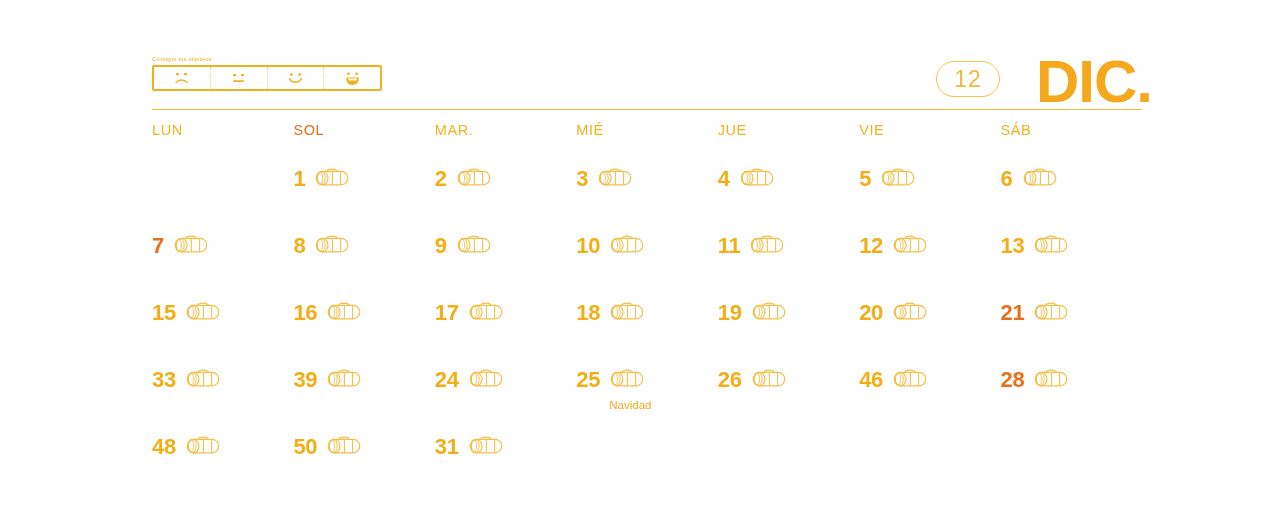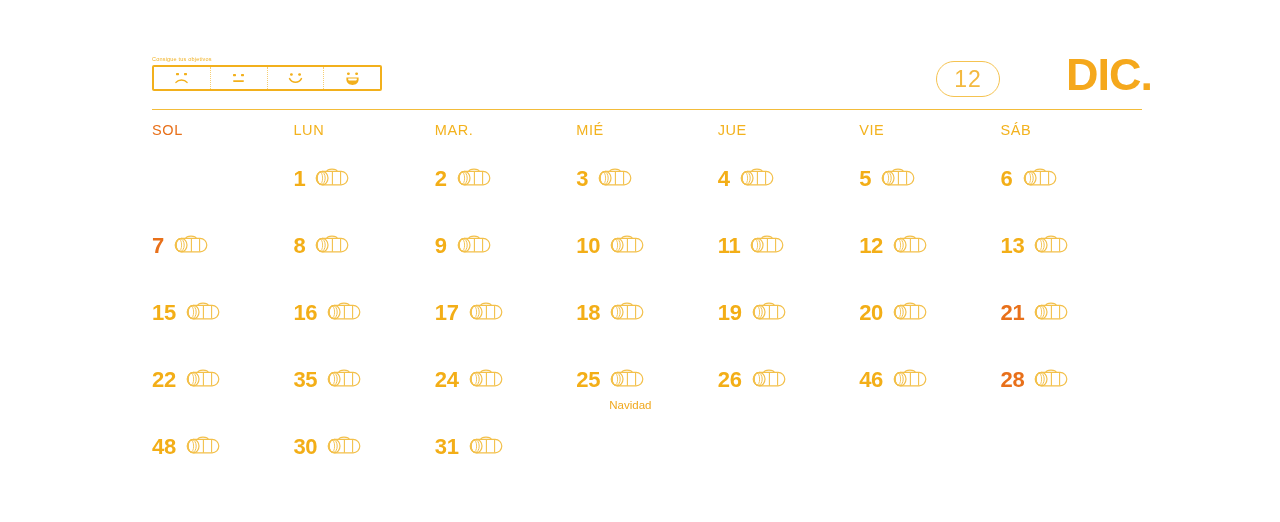--- a/index.html
+++ b/index.html
@@ -85,21 +85,21 @@
     font-weight: 300;
     color: #F3B93F;
     letter-spacing: 1px;
     line-height: 1;
   }
 
   .month-name {
     position: absolute;
     right: -10px;
     top: 52px;
-    font-size: 45px;
+    font-size: 60px;
     font-weight: bold;
     color: #F5A81C;
     letter-spacing: -1px;
     line-height: 1;
   }
 
   .rule {
     position: absolute;
     left: 0;
     top: 109px;
@@ -220,22 +220,22 @@
       <div class="month-num">
         <span>12</span>
       </div>
 
       <div class="month-name">DIC.</div>
     </div>
 
     <div class="rule"></div>
 
     <div class="grid" id="calendar-grid">
+        <div class="dow">LUN</div>
         <div class="dow sun">SOL</div>
-        <div class="dow">LUN</div>
         <div class="dow">MAR.</div>
         <div class="dow">MIÉ</div>
         <div class="dow">JUE</div>
         <div class="dow">VIE</div>
         <div class="dow">SÁB</div>
         <div class="cell empty"></div>
         <div class="cell">
           <div class="cell-inner">
             <span class="daynum">1</span>
             <span class="bagicon"><svg width="40" height="26" viewBox="0 0 40 26">
@@ -510,35 +510,35 @@
                 <ellipse cx="10.4" cy="14.1" rx="5.6" ry="6.7" fill="none" stroke="#F3C04A" stroke-width="1.2"></ellipse>
                 <ellipse cx="9.1" cy="14.1" rx="4.1" ry="6.4" fill="none" stroke="#F3C04A" stroke-width="1"></ellipse>
                 <ellipse cx="8.0" cy="14.1" rx="2.6" ry="6.1" fill="none" stroke="#F3C04A" stroke-width="0.9"></ellipse>
                 <path d="M20.4 7.6 V20.8" fill="none" stroke="#F3C04A" stroke-width="1.1"></path>
                 <path d="M28.6 8.0 V20.4" fill="none" stroke="#F3C04A" stroke-width="1.1"></path>
               </svg></span>
           </div>
         </div>
         <div class="cell">
           <div class="cell-inner">
-            <span class="daynum">22</span>
-            <span class="bagicon"><svg width="40" height="26" viewBox="0 0 40 26">
-                <path d="M14.5 7.6 C15.6 4.2, 24.4 4.2, 25.5 7.6" fill="none" stroke="#F3C04A" stroke-width="1.2"></path>
-                <rect x="4.2" y="7.4" width="31.6" height="13.4" rx="6.7" fill="none" stroke="#F3C04A" stroke-width="1.2"></rect>
-                <ellipse cx="10.4" cy="14.1" rx="5.6" ry="6.7" fill="none" stroke="#F3C04A" stroke-width="1.2"></ellipse>
-                <ellipse cx="9.1" cy="14.1" rx="4.1" ry="6.4" fill="none" stroke="#F3C04A" stroke-width="1"></ellipse>
-                <ellipse cx="8.0" cy="14.1" rx="2.6" ry="6.1" fill="none" stroke="#F3C04A" stroke-width="0.9"></ellipse>
-                <path d="M20.4 7.6 V20.8" fill="none" stroke="#F3C04A" stroke-width="1.1"></path>
-                <path d="M28.6 8.0 V20.4" fill="none" stroke="#F3C04A" stroke-width="1.1"></path>
-              </svg></span>
-          </div>
-        </div>
-        <div class="cell">
-          <div class="cell-inner">
-            <span class="daynum">35</span>
+            <span class="daynum">33</span>
+            <span class="bagicon"><svg width="40" height="26" viewBox="0 0 40 26">
+                <path d="M14.5 7.6 C15.6 4.2, 24.4 4.2, 25.5 7.6" fill="none" stroke="#F3C04A" stroke-width="1.2"></path>
+                <rect x="4.2" y="7.4" width="31.6" height="13.4" rx="6.7" fill="none" stroke="#F3C04A" stroke-width="1.2"></rect>
+                <ellipse cx="10.4" cy="14.1" rx="5.6" ry="6.7" fill="none" stroke="#F3C04A" stroke-width="1.2"></ellipse>
+                <ellipse cx="9.1" cy="14.1" rx="4.1" ry="6.4" fill="none" stroke="#F3C04A" stroke-width="1"></ellipse>
+                <ellipse cx="8.0" cy="14.1" rx="2.6" ry="6.1" fill="none" stroke="#F3C04A" stroke-width="0.9"></ellipse>
+                <path d="M20.4 7.6 V20.8" fill="none" stroke="#F3C04A" stroke-width="1.1"></path>
+                <path d="M28.6 8.0 V20.4" fill="none" stroke="#F3C04A" stroke-width="1.1"></path>
+              </svg></span>
+          </div>
+        </div>
+        <div class="cell">
+          <div class="cell-inner">
+            <span class="daynum">39</span>
             <span class="bagicon"><svg width="40" height="26" viewBox="0 0 40 26">
                 <path d="M14.5 7.6 C15.6 4.2, 24.4 4.2, 25.5 7.6" fill="none" stroke="#F3C04A" stroke-width="1.2"></path>
                 <rect x="4.2" y="7.4" width="31.6" height="13.4" rx="6.7" fill="none" stroke="#F3C04A" stroke-width="1.2"></rect>
                 <ellipse cx="10.4" cy="14.1" rx="5.6" ry="6.7" fill="none" stroke="#F3C04A" stroke-width="1.2"></ellipse>
                 <ellipse cx="9.1" cy="14.1" rx="4.1" ry="6.4" fill="none" stroke="#F3C04A" stroke-width="1"></ellipse>
                 <ellipse cx="8.0" cy="14.1" rx="2.6" ry="6.1" fill="none" stroke="#F3C04A" stroke-width="0.9"></ellipse>
                 <path d="M20.4 7.6 V20.8" fill="none" stroke="#F3C04A" stroke-width="1.1"></path>
                 <path d="M28.6 8.0 V20.4" fill="none" stroke="#F3C04A" stroke-width="1.1"></path>
               </svg></span>
           </div>
@@ -623,21 +623,21 @@
                 <ellipse cx="10.4" cy="14.1" rx="5.6" ry="6.7" fill="none" stroke="#F3C04A" stroke-width="1.2"></ellipse>
                 <ellipse cx="9.1" cy="14.1" rx="4.1" ry="6.4" fill="none" stroke="#F3C04A" stroke-width="1"></ellipse>
                 <ellipse cx="8.0" cy="14.1" rx="2.6" ry="6.1" fill="none" stroke="#F3C04A" stroke-width="0.9"></ellipse>
                 <path d="M20.4 7.6 V20.8" fill="none" stroke="#F3C04A" stroke-width="1.1"></path>
                 <path d="M28.6 8.0 V20.4" fill="none" stroke="#F3C04A" stroke-width="1.1"></path>
               </svg></span>
           </div>
         </div>
         <div class="cell">
           <div class="cell-inner">
-            <span class="daynum">30</span>
+            <span class="daynum">50</span>
             <span class="bagicon"><svg width="40" height="26" viewBox="0 0 40 26">
                 <path d="M14.5 7.6 C15.6 4.2, 24.4 4.2, 25.5 7.6" fill="none" stroke="#F3C04A" stroke-width="1.2"></path>
                 <rect x="4.2" y="7.4" width="31.6" height="13.4" rx="6.7" fill="none" stroke="#F3C04A" stroke-width="1.2"></rect>
                 <ellipse cx="10.4" cy="14.1" rx="5.6" ry="6.7" fill="none" stroke="#F3C04A" stroke-width="1.2"></ellipse>
                 <ellipse cx="9.1" cy="14.1" rx="4.1" ry="6.4" fill="none" stroke="#F3C04A" stroke-width="1"></ellipse>
                 <ellipse cx="8.0" cy="14.1" rx="2.6" ry="6.1" fill="none" stroke="#F3C04A" stroke-width="0.9"></ellipse>
                 <path d="M20.4 7.6 V20.8" fill="none" stroke="#F3C04A" stroke-width="1.1"></path>
                 <path d="M28.6 8.0 V20.4" fill="none" stroke="#F3C04A" stroke-width="1.1"></path>
               </svg></span>
           </div>

